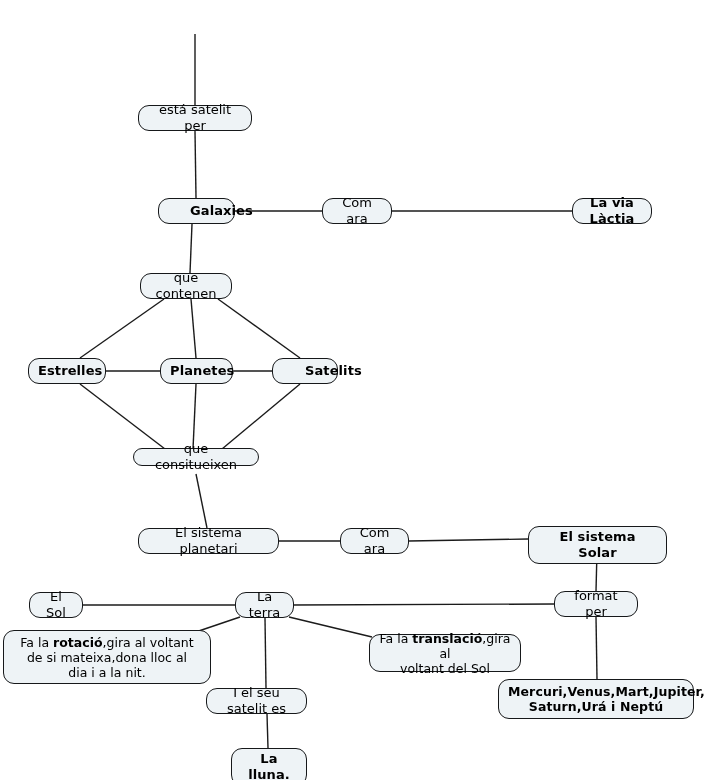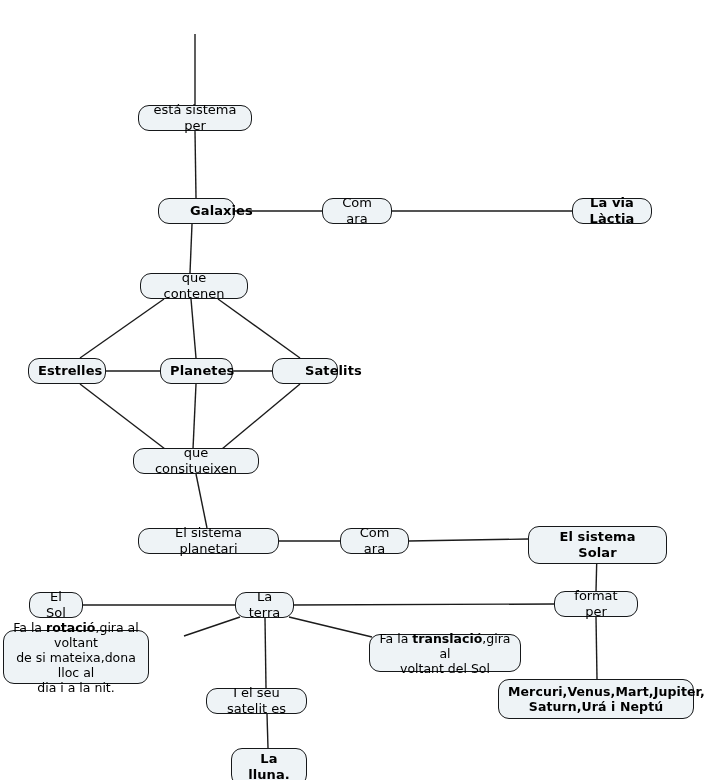--- a/index.html
+++ b/index.html
@@ -92,52 +92,52 @@
     <line x1="554" y1="604" x2="293" y2="605"></line>
     <line x1="83" y1="605" x2="235" y2="605"></line>
     <line x1="240" y1="617" x2="184" y2="636"></line>
     <line x1="289" y1="617" x2="372" y2="637"></line>
     <line x1="265" y1="618" x2="266" y2="688"></line>
     <line x1="267" y1="714" x2="268" y2="748"></line>
   </svg>
 
 
   <div class="node link" style="left:138px; top:105px; width:114px; height:26px; font-size:13px;">
-    <span class="txt">está sistema per</span>
+    <span class="txt">está satelit per</span>
   </div>
 
   <div class="node concept" style="left:158px; top:198px; width:77px; height:26px; font-size:13px;padding-left:31px;">
     <span class="txt">Galaxies</span>
   </div>
 
   <div class="node link" style="left:322px; top:198px; width:70px; height:26px; font-size:13px;">
     <span class="txt">Com ara</span>
   </div>
 
   <div class="node concept" style="left:572px; top:198px; width:80px; height:26px; font-size:13px;">
     <span class="txt">La via Làctia</span>
   </div>
 
-  <div class="node link" style="left:140px; top:273px; width:108px; height:26px; font-size:13px;">
+  <div class="node link" style="left:140px; top:273px; width:92px; height:26px; font-size:13px;">
     <span class="txt">que contenen</span>
   </div>
 
   <div class="node concept" style="left:28px; top:358px; width:78px; height:26px; font-size:13px;">
     <span class="txt">Estrelles</span>
   </div>
 
   <div class="node concept" style="left:160px; top:358px; width:73px; height:26px; font-size:13px;">
     <span class="txt">Planetes</span>
   </div>
 
   <div class="node concept" style="left:272px; top:358px; width:66px; height:26px; font-size:13px;padding-left:32px;">
     <span class="txt">Satelits</span>
   </div>
 
-  <div class="node link" style="left:133px; top:448px; width:126px; height:26px; font-size:13px;justify-content:center;">
+  <div class="node link" style="left:133px; top:448px; width:126px; height:18px; font-size:13px;justify-content:center;">
     <span class="txt">que consitueixen</span>
   </div>
 
   <div class="node link" style="left:138px; top:528px; width:141px; height:26px; font-size:13px;">
     <span class="txt">El sistema planetari</span>
   </div>
 
   <div class="node link" style="left:340px; top:528px; width:69px; height:26px; font-size:13px;">
     <span class="txt">Com ara</span>
   </div>
@@ -151,21 +151,21 @@
   </div>
 
   <div class="node link" style="left:235px; top:592px; width:59px; height:26px; font-size:13px;">
     <span class="txt">La terra</span>
   </div>
 
   <div class="node link" style="left:554px; top:591px; width:84px; height:26px; font-size:13px;">
     <span class="txt">format per</span>
   </div>
 
-  <div class="node link" style="left:3px; top:630px; width:146px; height:54px; font-size:12.5px;">
+  <div class="node link" style="left:3px; top:630px; width:208px; height:54px; font-size:12.5px;">
     <span class="txt"><span>Fa la </span><b>rotació</b><span>,gira al voltant
 de si mateixa,dona lloc al
 dia i a la nit.</span></span>
   </div>
 
   <div class="node link" style="left:369px; top:634px; width:152px; height:38px; font-size:12.5px;">
     <span class="txt"><span>Fa la </span><b>translació</b><span>,gira al
 voltant del Sol</span></span>
   </div>
 

